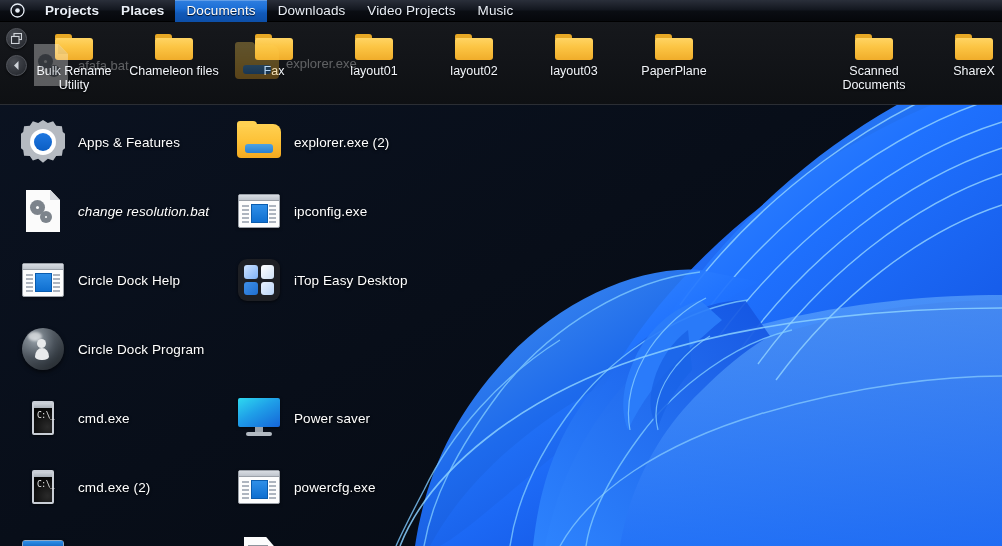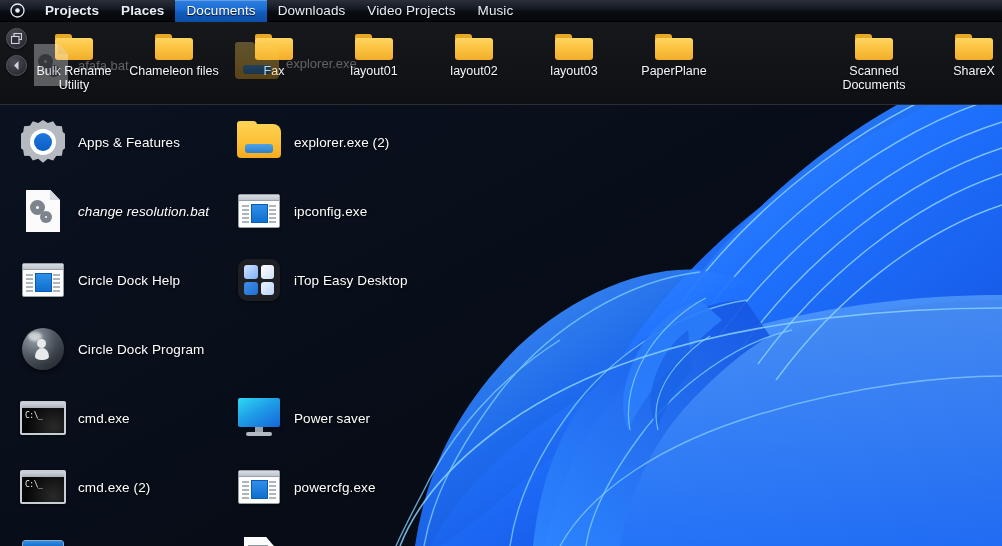--- a/index.html
+++ b/index.html
@@ -127,21 +127,21 @@
     position:absolute; left:12px; top:9px; width:17px; bottom:4px;
     background:linear-gradient(180deg,#2f8fe8,#0f6fd0);
     border:1px solid #0a5cae;
   }
   .ic-window .ln {
     position:absolute; left:3px; width:7px; height:1.5px; background:#aeb5bf;
   }
   .ic-window .rn { position:absolute; right:3px; width:7px; height:1.5px; background:#aeb5bf; }
 
   .ic-cmd {
-    width:46px; height:34px; border:2px solid #c9ced6; border-radius:2px;
+    width:22px; height:34px; border:2px solid #c9ced6; border-radius:2px;
     background:radial-gradient(circle at 75% 80%, #2a2a2a 0%, #050505 70%);
     position:relative; box-shadow:0 1px 3px rgba(0,0,0,.6);
   }
   .ic-cmd .cbar {
     position:absolute; left:0; top:0; right:0; height:5px;
     background:linear-gradient(180deg,#cfd4db,#a9b0b8);
   }
   .ic-cmd .prompt {
     position:absolute; left:3px; top:8px;
     color:#e8e8e8; font-family:"DejaVu Sans Mono", monospace; font-size:8px;

